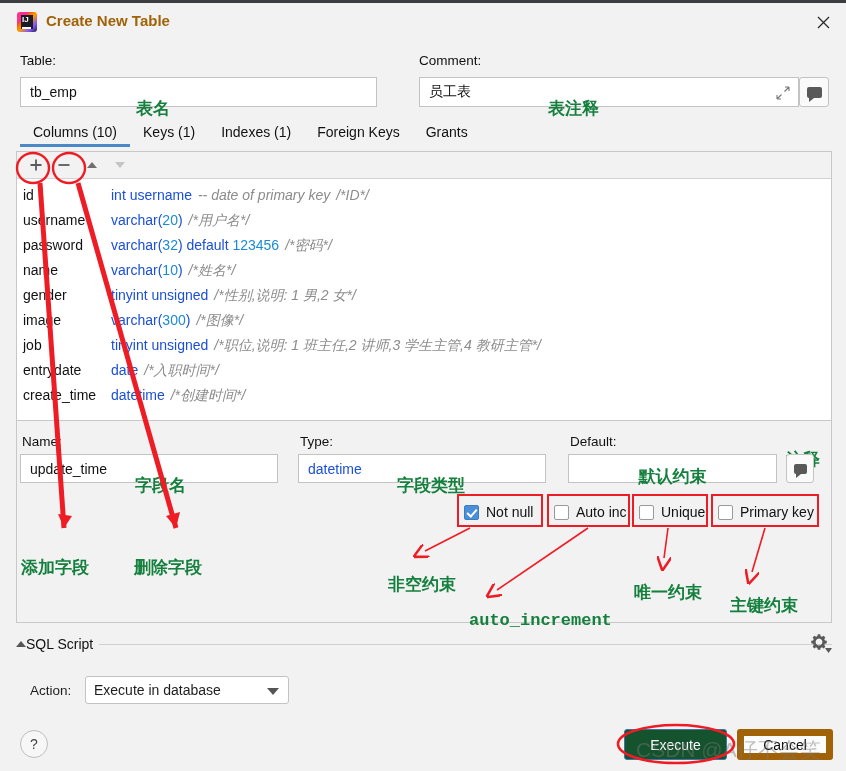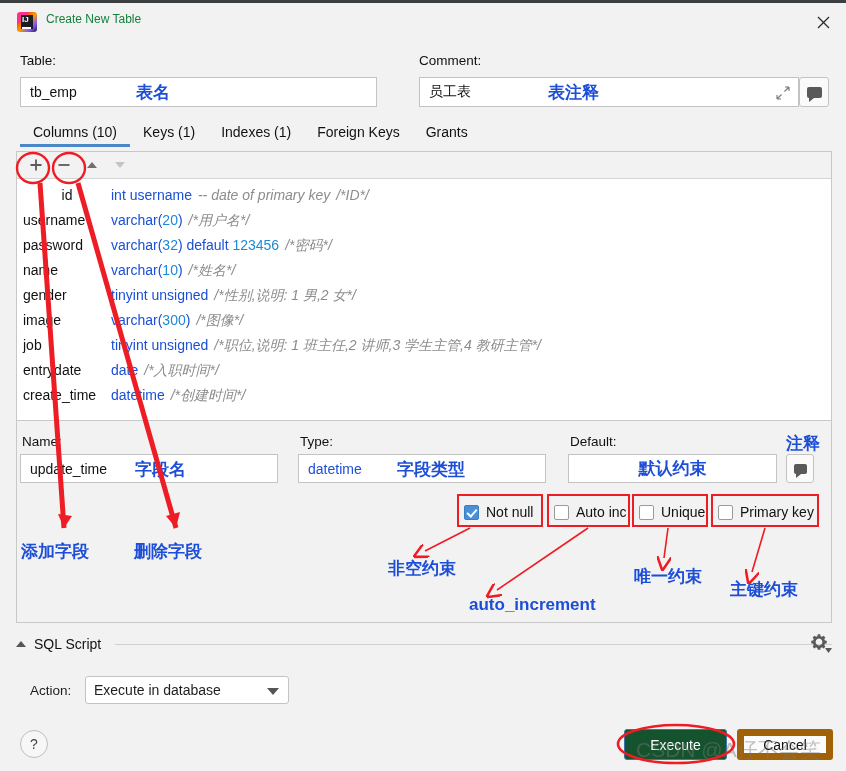--- a/index.html
+++ b/index.html
@@ -33,21 +33,21 @@
   #app-icon .ij{
     position:absolute; left:5px; top:4px; color:#fff;
     font-size:8px; font-weight:bold; line-height:8px;
     font-family:"Liberation Sans", sans-serif; z-index:3;
   }
   #app-icon .bar{
     position:absolute; left:5px; top:15px; width:9px; height:2px; background:#fff; z-index:3;
   }
   #window-title{
     position:absolute; left:46px; top:9px;
-    font-size:12px; color:#15803d;
+    font-size:15px; color:#a16207;font-weight:bold;
   }
   #close-btn{
     position:absolute; right:0; top:3px; width:46px; height:32px;
     display:flex; align-items:center; justify-content:center;
     cursor:pointer;
   }
   #close-btn svg{ width:13px; height:13px; }
 
   
   .field-label{ position:absolute; font-size:13.5px; color:#111; }
@@ -75,24 +75,25 @@
     width:15px; height:11px; background:#595959; border-radius:2px; position:relative;
   }
   .bubble::after{
     content:""; position:absolute; left:2px; bottom:-4px;
     border-left:5px solid #595959; border-bottom:4px solid transparent;
   }
 
   
   .ann{
     position:absolute;
-    color:#1d4ed8;
+    color:#15803d;
     font-weight:bold;
-    font-family:Liberation Sans, sans-serif;
+    font-family:Liberation Mono, monospace;
     white-space:nowrap;
+    margin-top:16px;
   }
 
   
   #tabs{
     position:absolute; left:20px; top:122px; width:812px; height:28px;
     display:flex; align-items:flex-start;
   }
   .tab{
     padding:2px 13px 7px 13px;
     font-size:14px; color:#111;
@@ -156,21 +157,21 @@
     border:solid #fff; border-width:0 2px 2px 0; transform:rotate(42deg);
   }
   
   .hlbox{
     position:absolute; border:2.5px solid #ee1c25; pointer-events:none;
   }
 
   
   #sqlscript-header{
     position:absolute; left:16px; top:634px; width:816px; height:20px;
-    display:flex; align-items:center; gap:8px; cursor:pointer;
+    display:flex; align-items:center; gap:0; cursor:pointer;
   }
   #sqlscript-header .caret{ width:0;height:0;border-left:5px solid transparent;border-right:5px solid transparent;border-bottom:6px solid #555; }
   #sqlscript-header .ttl{ font-size:14px; color:#111; }
   #sqlscript-header .rule{ flex:1; height:1px; background:#d0d0d0; margin-left:6px; }
   #gear-btn{
     position:absolute; left:806px; top:629px; width:26px; height:26px;
     display:flex; align-items:center; justify-content:center; cursor:pointer;
   }
   #action-label{ position:absolute; left:30px; top:683px; font-size:13.5px; }
   #action-select{
@@ -268,21 +269,21 @@
         </svg>
     </div>
     <div class="tb-btn">
       <svg width="14" height="14" viewBox="0 0 14 14">
           <path d="M7,10 L12,4 L2,4 Z" fill="#c4c4c4"></path>
         </svg>
     </div>
   </div>
   <div id="col-list">
       <div class="col-row">
-        <span class="col-name" style="width: 88px; text-align: center;">id</span>
+        <span class="col-name" style="width: 88px;">id</span>
         <span class="col-type">int username</span>
         <span class="col-hint">-- date of primary key</span>
         <span class="col-comment">/*ID*/</span>
       </div>
       <div class="col-row">
         <span class="col-name" style="width: 88px;">username</span>
         <span class="col-type">varchar(<span class="num">20</span>)</span>
         <span class="col-comment">/*用户名*/</span>
       </div>
       <div class="col-row">

